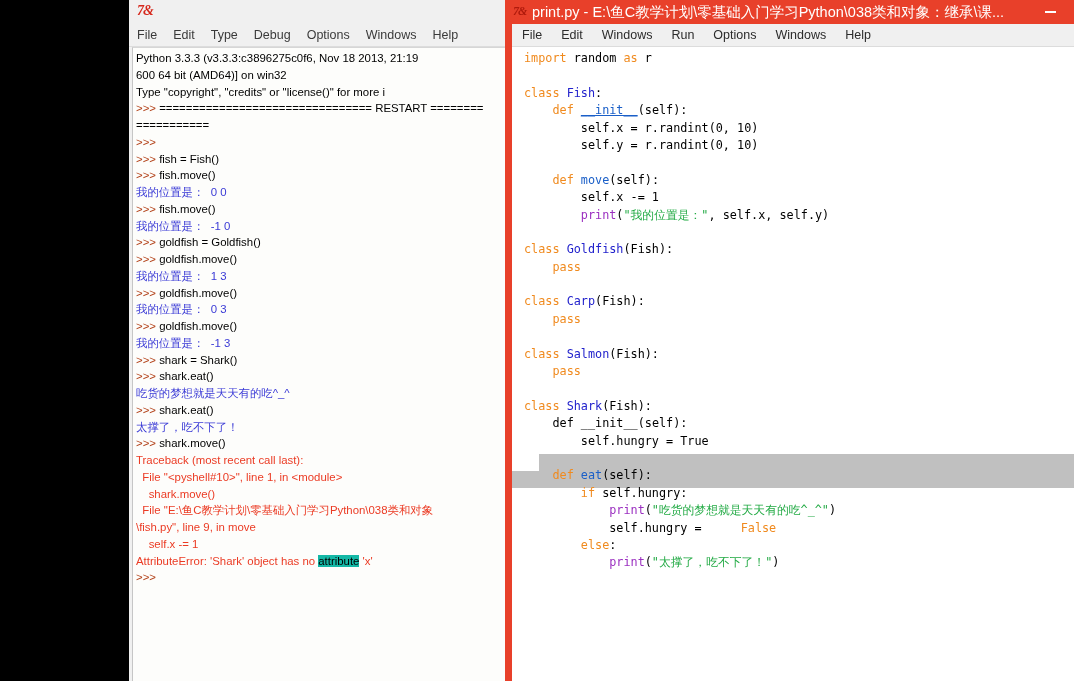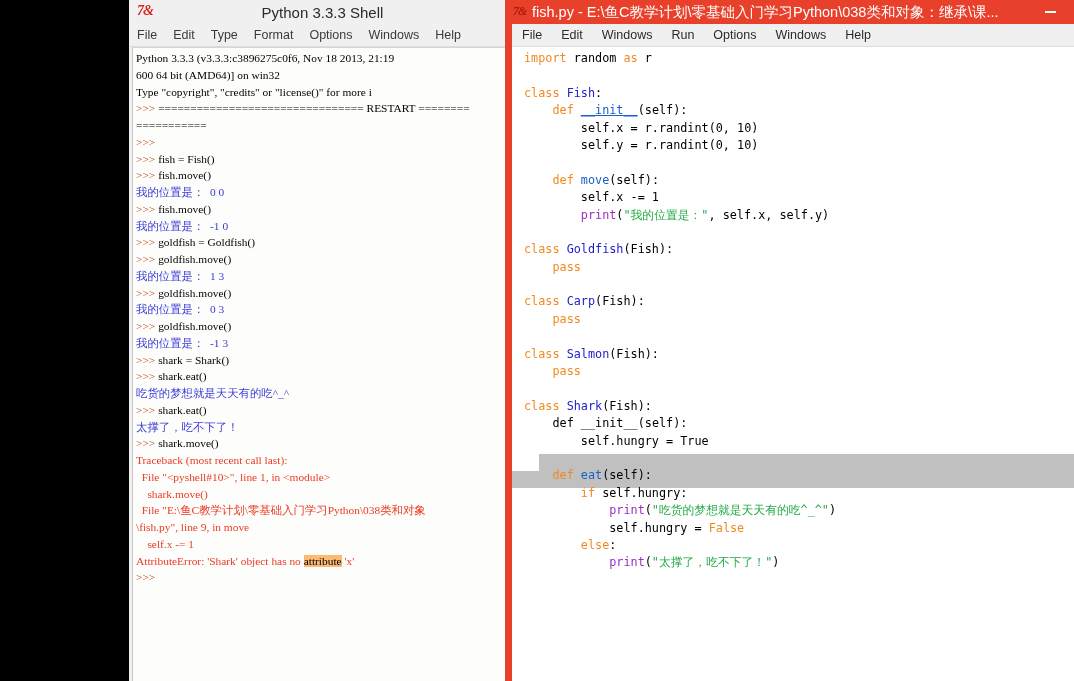--- a/index.html
+++ b/index.html
@@ -64,32 +64,32 @@
     left: 3px; top: 47px;
     width: 375px; height: 634px;
     background: #fdfdfb;
     border-left: 1px solid #c6c6c6;
     border-top: 1px solid #d6d6d6;
     overflow: hidden;
   }
   .shell-text {
     position: absolute;
     left: 3px; top: 2px;
-    font-family: Liberation Serif, serif;
+    font-family: Liberation Sans, sans-serif;
     font-size: 11.4px;
     line-height: 16.75px;
     white-space: pre;
     color: #000000;
   }
   .shell-text .ln { display: block; height: 16.75px; }
   .c-black  { color: #000000; }
   .c-prompt { color: #b3421a; }
   .c-blue   { color: #3a3ad6; }
   .c-red    { color: #eb3b24; }
-  .c-sel    { background: #fdba74; color: #000000; }
+  .c-sel    { background: #14b8a6; color: #000000; }
 
   
   .editor-window {
     position: absolute;
     left: 505px; top: 0px;
     width: 569px; height: 681px;
     background: #e8402a;
     overflow: hidden;
   }
   .editor-titlebar {
@@ -153,21 +153,21 @@
     color: #000000;
   }
   .editor-text .ln { display: block; height: 17.4px; }
   .k-kw      { color: #f08a1e; }           
   .k-cls     { color: #2222cc; }           
   .k-clsdef  { color: #2222cc; }
   .k-def     { color: #1a5fc8; }           
   .k-defu    { color: #1a5fc8; text-decoration: underline; }
   .k-str     { color: #22aa44; }           
   .k-bi      { color: #9b30c0; }           
-  .k-kwval   { color: #f08a1e; }           
+  .k-kwval   { color: #f08a1e; margin-left: 32px; }           
   .k-plain   { color: #000000; }
 
   
   .sel-band {
     position: absolute;
     background: #c0c0c0;
     z-index: 0;
   }
   .sel-band-1 { left: 27px;  top: 407px; width: 535px; height: 17px; }
   .sel-band-2 { left: 0px;   top: 424px; width: 562px; height: 17px; }
@@ -175,43 +175,42 @@
 </style>
 </head>
 <body>
 
 <div id="screen">
 
   <div class="shell-window">
 
     <div class="shell-titlebar">
       <span class="shell-logo">7&amp;</span>
-      <span class="shell-title">Python 3.3.3 Shell</span>
     </div>
 
     <div class="shell-menubar" id="shell-menu">
         <span class="mi">File</span>
         <span class="mi">Edit</span>
         <span class="mi">Type</span>
-        <span class="mi">Format</span>
+        <span class="mi">Debug</span>
         <span class="mi">Options</span>
         <span class="mi">Windows</span>
         <span class="mi">Help</span>
       </div>
 
     <div class="shell-body">
       <div class="shell-text" id="shell-lines"><span class="ln"><span class="c-black">Python 3.3.3 (v3.3.3:c3896275c0f6, Nov 18 2013, 21:19</span></span><span class="ln"><span class="c-black">600 64 bit (AMD64)] on win32</span></span><span class="ln"><span class="c-black">Type "copyright", "credits" or "license()" for more i</span></span><span class="ln"><span class="c-prompt">&gt;&gt;&gt; </span><span class="c-black">================================ RESTART ========</span></span><span class="ln"><span class="c-black">===========</span></span><span class="ln"><span class="c-prompt">&gt;&gt;&gt; </span></span><span class="ln"><span class="c-prompt">&gt;&gt;&gt; </span><span class="c-black">fish = Fish()</span></span><span class="ln"><span class="c-prompt">&gt;&gt;&gt; </span><span class="c-black">fish.move()</span></span><span class="ln"><span class="c-blue">我的位置是：  0 0</span></span><span class="ln"><span class="c-prompt">&gt;&gt;&gt; </span><span class="c-black">fish.move()</span></span><span class="ln"><span class="c-blue">我的位置是：  -1 0</span></span><span class="ln"><span class="c-prompt">&gt;&gt;&gt; </span><span class="c-black">goldfish = Goldfish()</span></span><span class="ln"><span class="c-prompt">&gt;&gt;&gt; </span><span class="c-black">goldfish.move()</span></span><span class="ln"><span class="c-blue">我的位置是：  1 3</span></span><span class="ln"><span class="c-prompt">&gt;&gt;&gt; </span><span class="c-black">goldfish.move()</span></span><span class="ln"><span class="c-blue">我的位置是：  0 3</span></span><span class="ln"><span class="c-prompt">&gt;&gt;&gt; </span><span class="c-black">goldfish.move()</span></span><span class="ln"><span class="c-blue">我的位置是：  -1 3</span></span><span class="ln"><span class="c-prompt">&gt;&gt;&gt; </span><span class="c-black">shark = Shark()</span></span><span class="ln"><span class="c-prompt">&gt;&gt;&gt; </span><span class="c-black">shark.eat()</span></span><span class="ln"><span class="c-blue">吃货的梦想就是天天有的吃^_^</span></span><span class="ln"><span class="c-prompt">&gt;&gt;&gt; </span><span class="c-black">shark.eat()</span></span><span class="ln"><span class="c-blue">太撑了，吃不下了！</span></span><span class="ln"><span class="c-prompt">&gt;&gt;&gt; </span><span class="c-black">shark.move()</span></span><span class="ln"><span class="c-red">Traceback (most recent call last):</span></span><span class="ln"><span class="c-red">  File "&lt;pyshell#10&gt;", line 1, in &lt;module&gt;</span></span><span class="ln"><span class="c-red">    shark.move()</span></span><span class="ln"><span class="c-red">  File "E:\鱼C教学计划\零基础入门学习Python\038类和对象</span></span><span class="ln"><span class="c-red">\fish.py", line 9, in move</span></span><span class="ln"><span class="c-red">    self.x -= 1</span></span><span class="ln"><span class="c-red">AttributeError: 'Shark' object has no </span><span class="c-sel">attribute</span><span class="c-red"> 'x'</span></span><span class="ln"><span class="c-prompt">&gt;&gt;&gt; </span></span></div>
     </div>
   </div>
 
   <div class="editor-window">
 
     <div class="editor-titlebar">
       <span class="editor-logo">7&amp;</span>
-      <span class="editor-title">fish.py - E:\鱼C教学计划\零基础入门学习Python\038类和对象：继承\课...</span>
+      <span class="editor-title">print.py - E:\鱼C教学计划\零基础入门学习Python\038类和对象：继承\课...</span>
       <span class="editor-min"></span>
     </div>
 
     <div class="editor-menubar" id="editor-menu">
         <span class="mi">File</span>
         <span class="mi">Edit</span>
         <span class="mi">Windows</span>
         <span class="mi">Run</span>
         <span class="mi">Options</span>
         <span class="mi">Windows</span>

